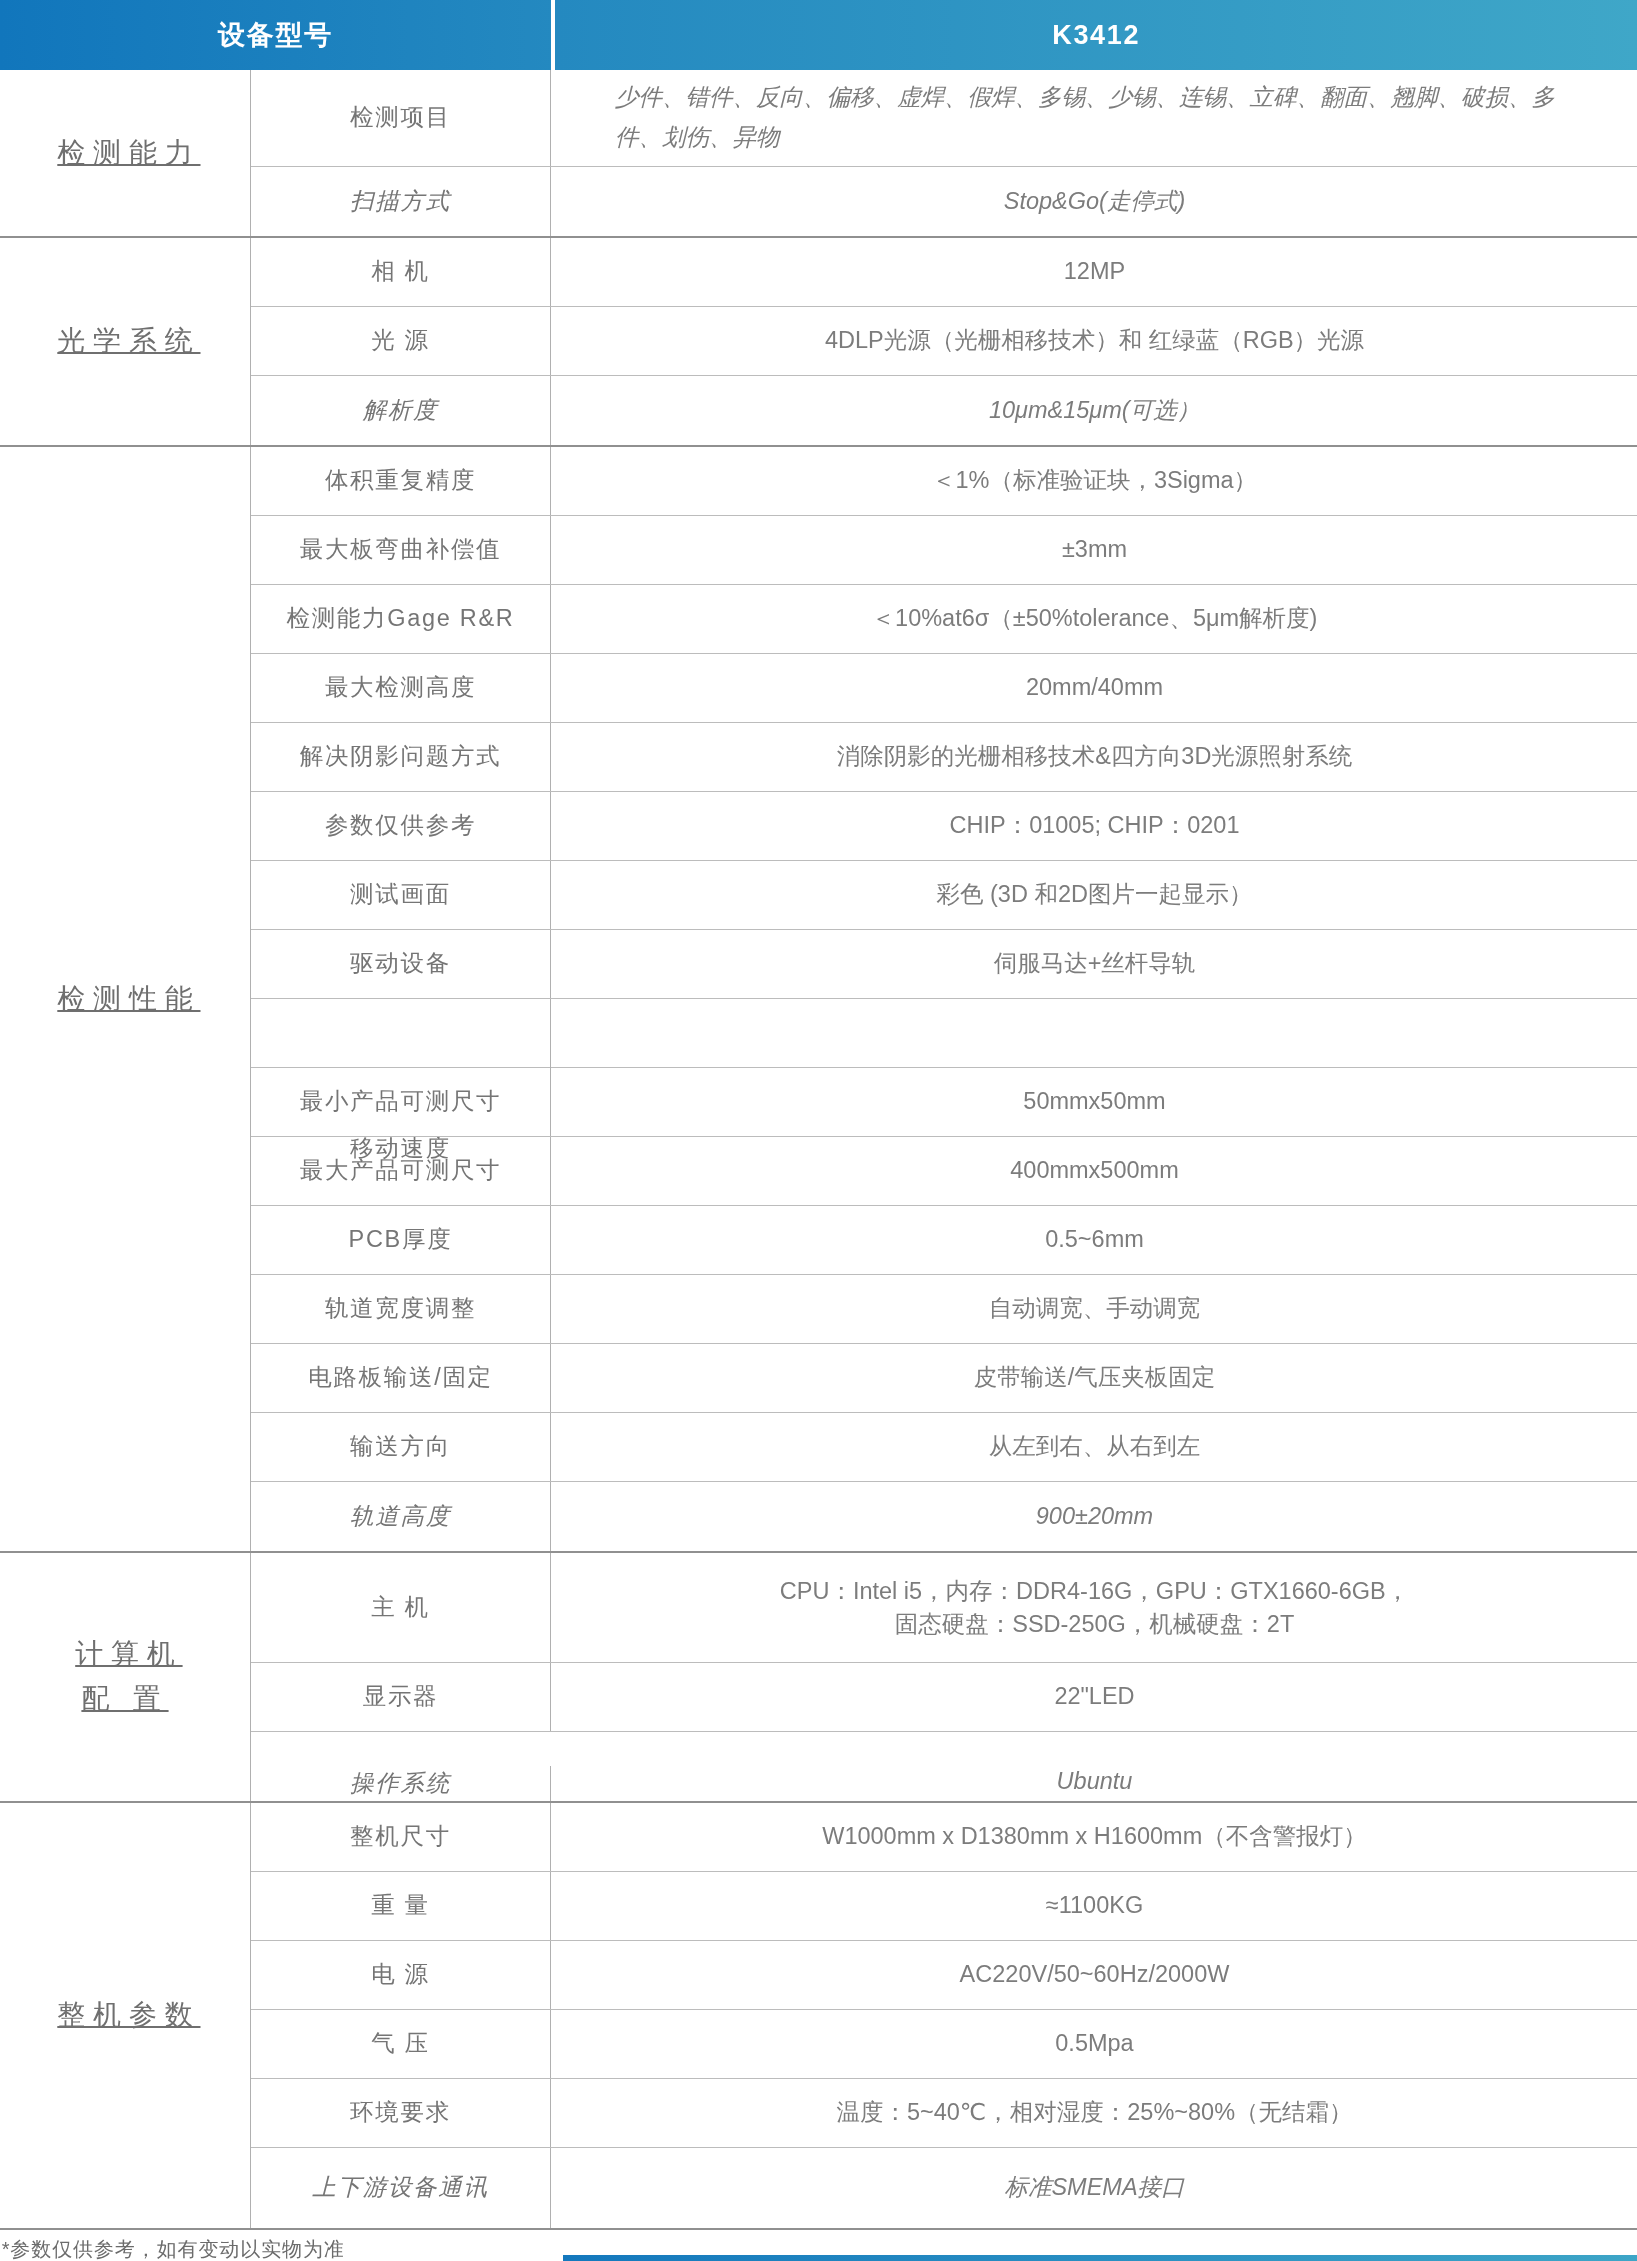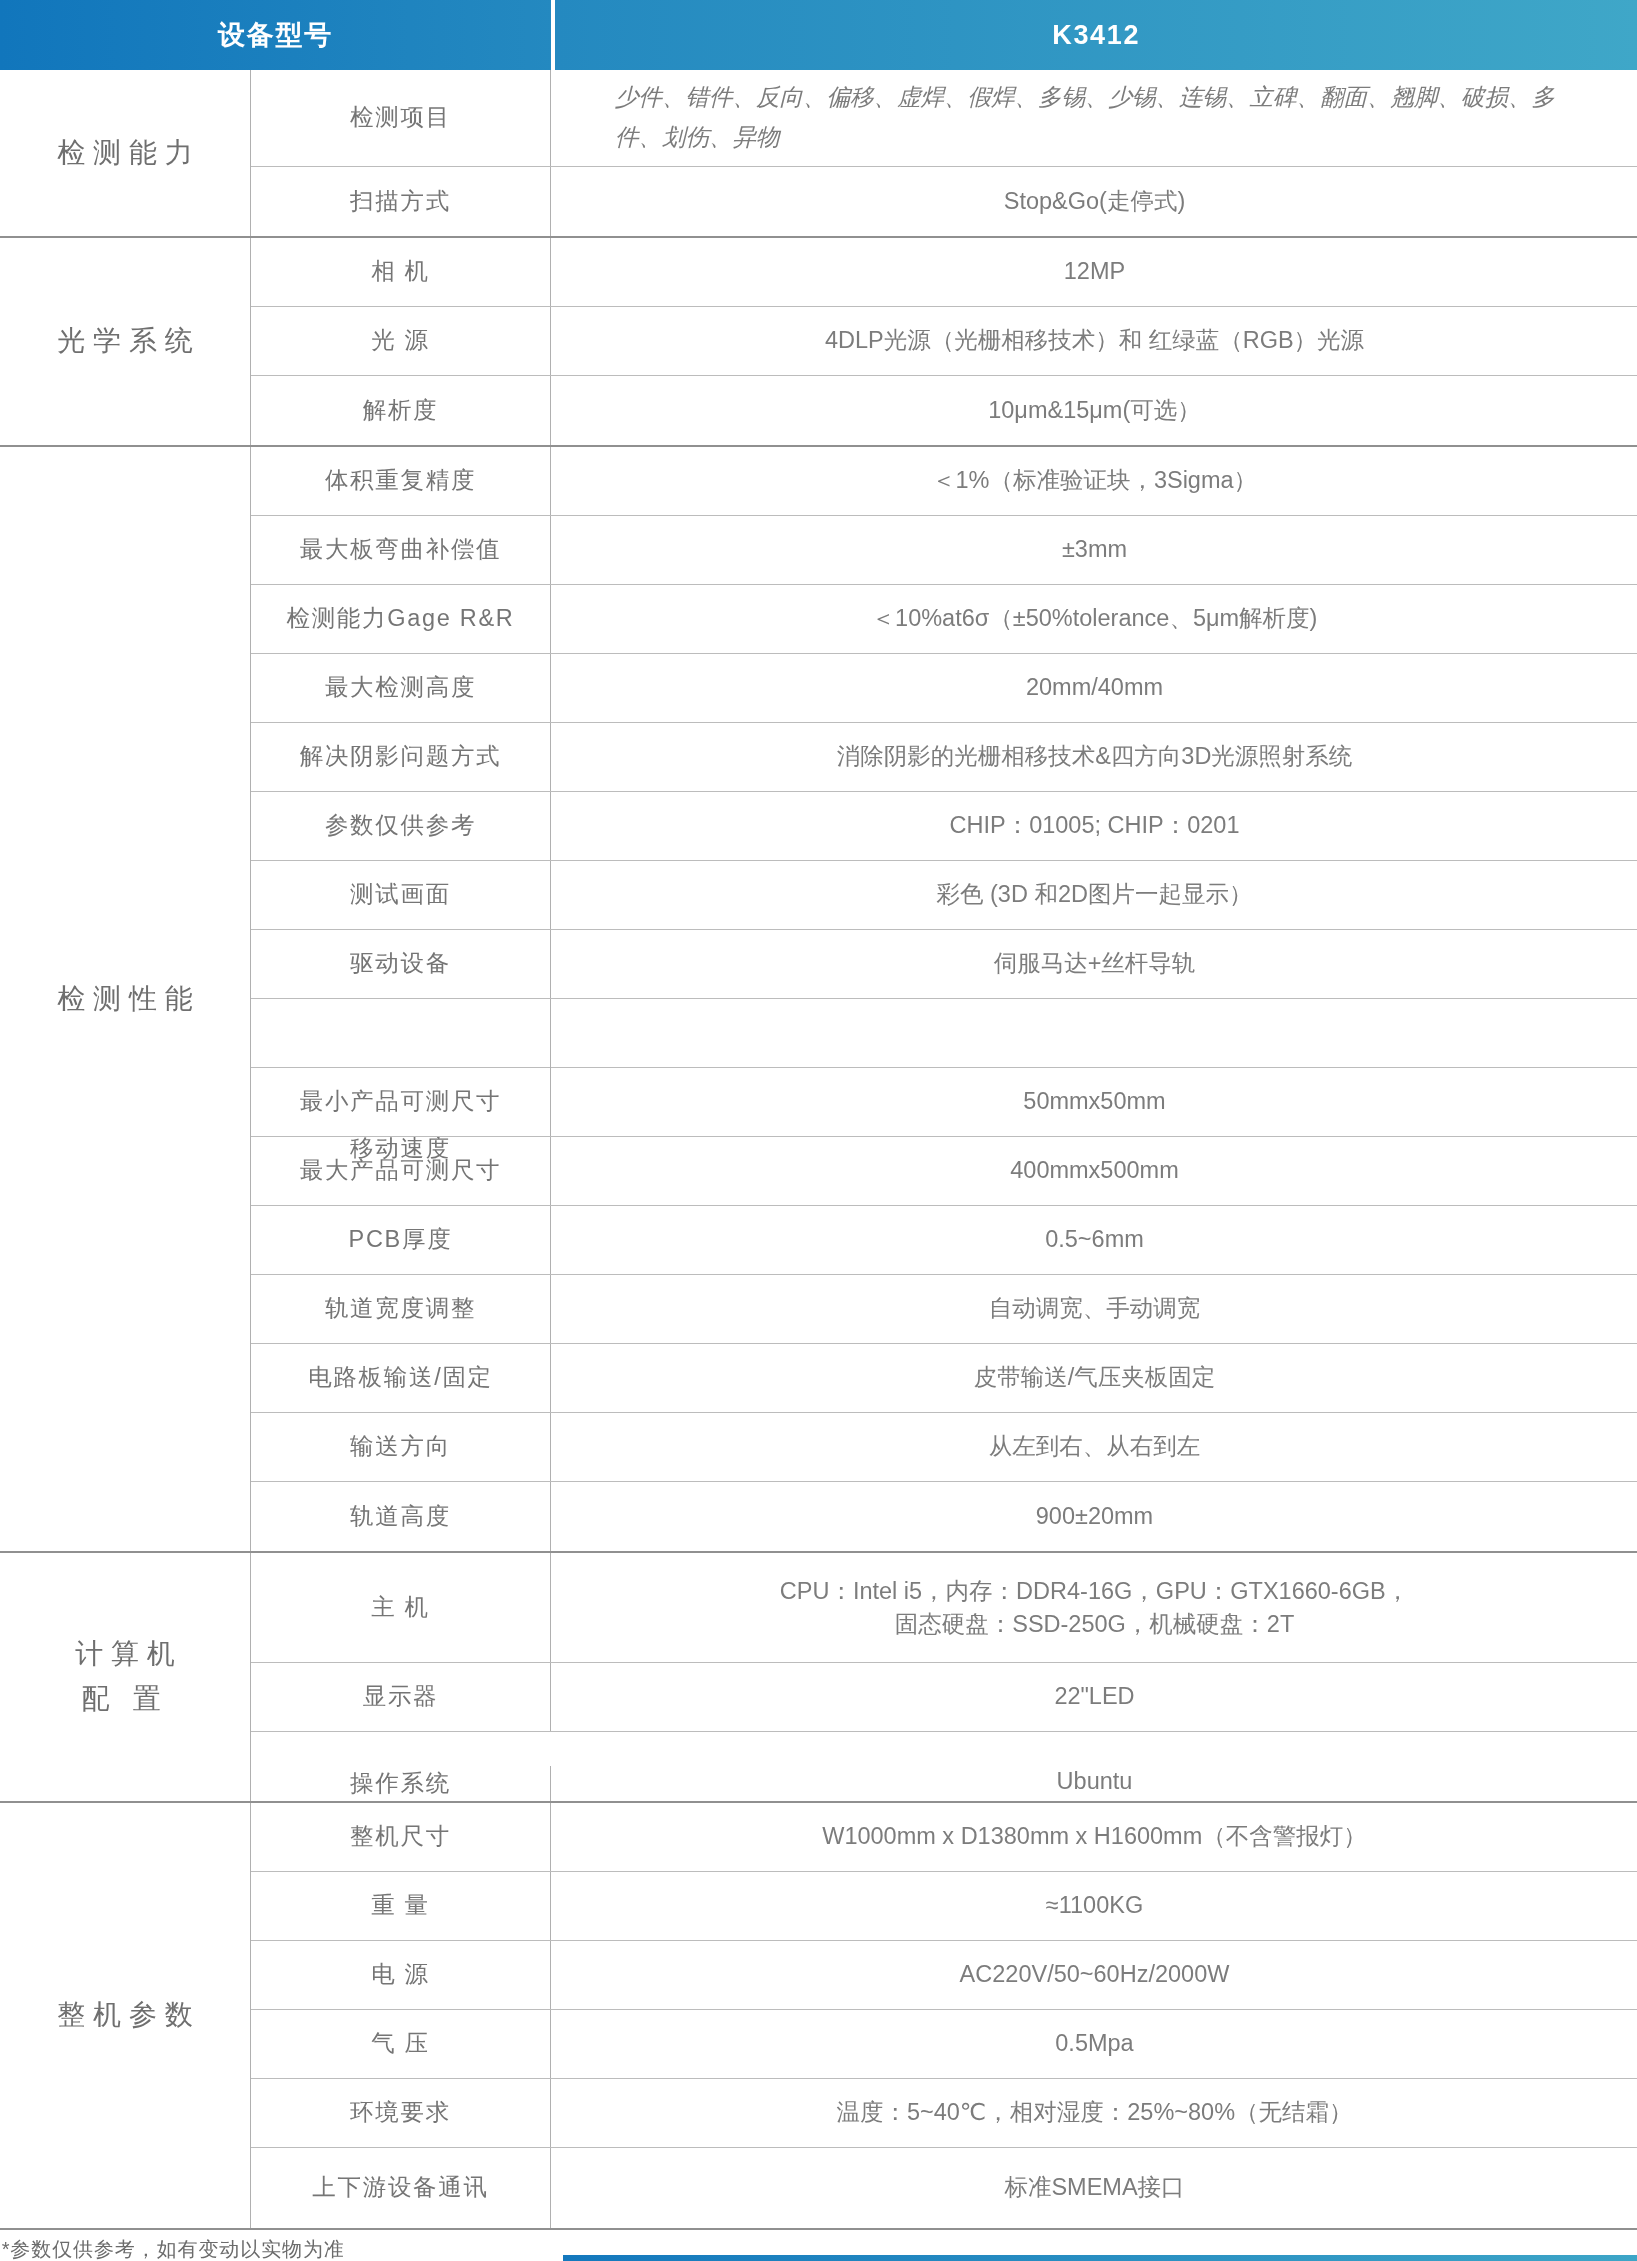--- a/index.html
+++ b/index.html
@@ -26,25 +26,25 @@
   .spec-table{width:100%;}
   .section{
     display:flex;width:100%;
     border-bottom:2.6px solid #909090;
   }
   .cat-cell{
     width:251px;flex:0 0 251px;box-sizing:border-box;
     border-right:1.7px solid #b0b0b0;
     display:flex;align-items:center;justify-content:center;
     color:#6f6f6f;font-size:28px;letter-spacing:7.8px;text-indent:7.8px;
-    text-align:center;white-space:pre-line;line-height:1.6;
+    text-align:center;white-space:pre-line;line-height:1.6;text-decoration:underline;
   }
   .rows{flex:1;display:flex;flex-direction:column;}
   .row{display:flex;box-sizing:border-box;border-bottom:1.7px solid #bcbcbc;}
-  .row:last-child{border-bottom:none;}
+  .row:last-child{border-bottom:none;font-style:italic;}
   .lbl-cell{
     width:300px;flex:0 0 300px;box-sizing:border-box;
     border-right:1.7px solid #b0b0b0;
     display:flex;align-items:center;justify-content:center;
     color:#757575;font-size:23.5px;letter-spacing:1.7px;text-align:center;
     line-height:1.5;padding:0 8.7px;
   }
   .val-cell{
     flex:1;box-sizing:border-box;
     display:flex;align-items:center;justify-content:center;

